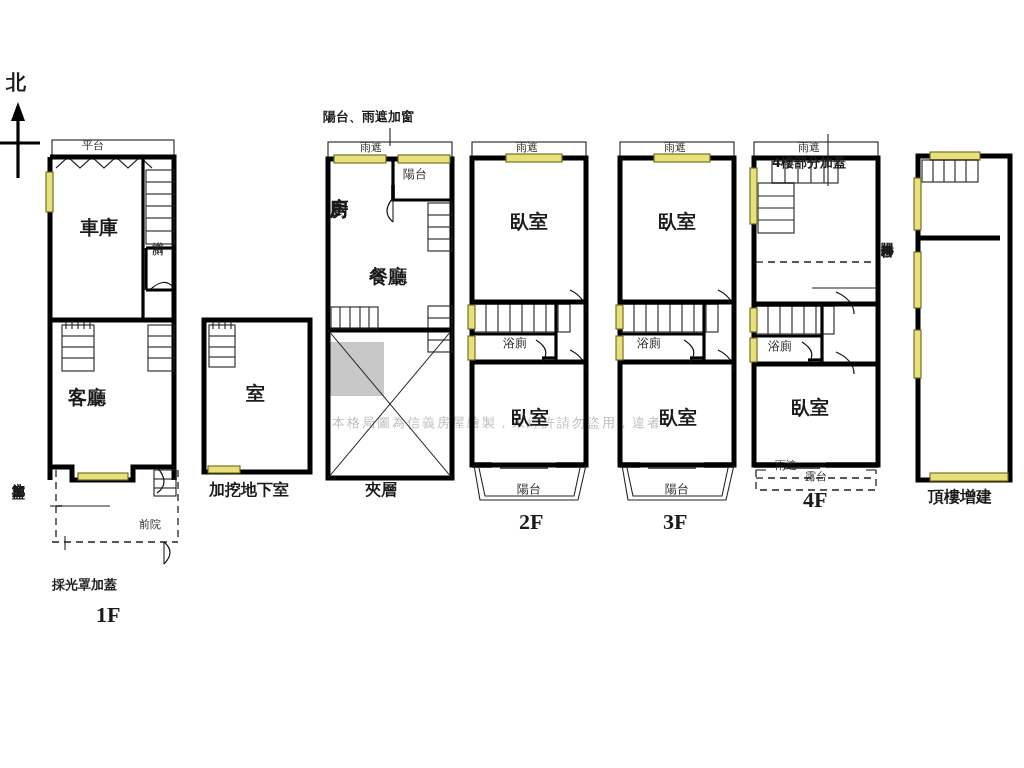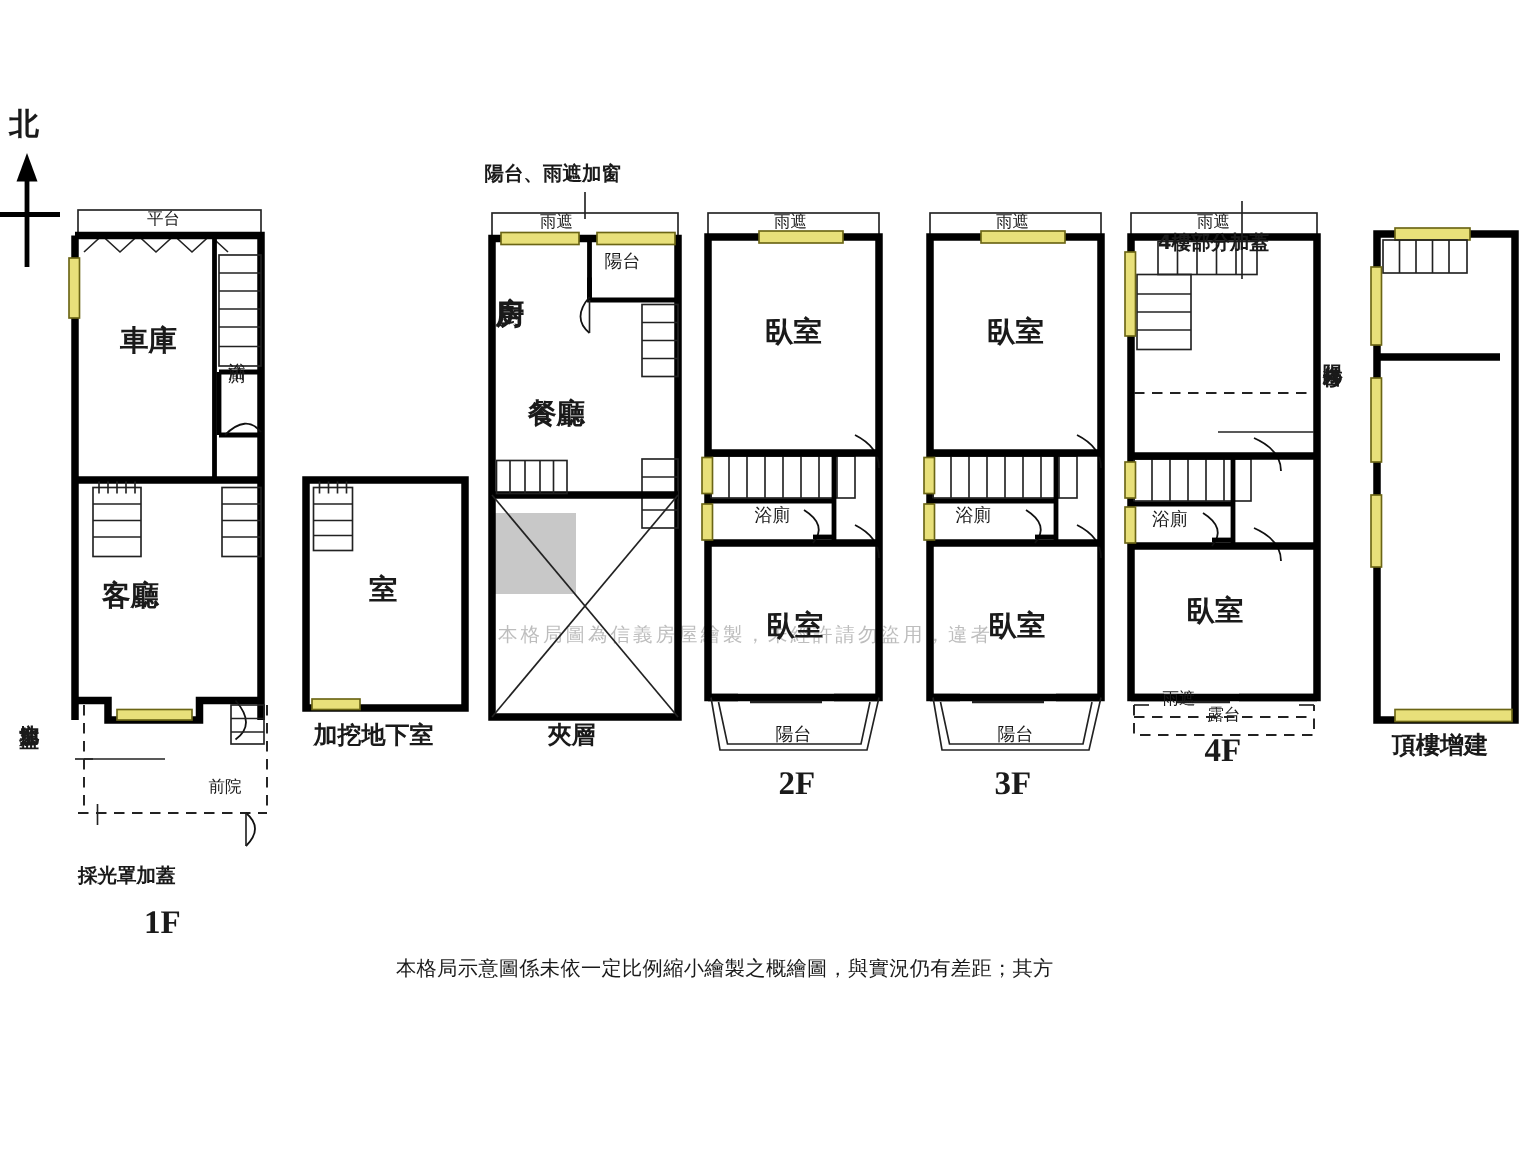--- a/index.html
+++ b/index.html
@@ -419,37 +419,37 @@
       <rect x="914" y="330" width="7" height="48" class="win"></rect>
 
       <rect x="930" y="473" width="78" height="8" class="win"></rect>
     </g>
 
     <line x1="390" y1="128" x2="390" y2="146" class="t"></line>
   </svg>
 
   <div class="lbl compass" style="left:6px; top:72px;">北</div>
 
-  <div class="lbl tiny" style="left:98px; top:140px;">平台</div>
+  <div class="lbl tiny" style="left:82px; top:140px;">平台</div>
   <div class="lbl rm" style="left:80px; top:218px;">車庫</div>
   <div class="lbl vert tiny2" style="left:152px; top:232px;">浴廁</div>
   <div class="lbl rm" style="left:68px; top:388px;">客廳</div>
   <div class="lbl vert rm-sm" style="left:12px; top:472px;">空地加蓋</div>
   <div class="lbl tiny" style="left:103px; top:519px;margin-left:36px;">前院</div>
   <div class="lbl rm-sm" style="left:52px; top:578px;">採光罩加蓋</div>
   <div class="lbl floorname" style="left:96px; top:604px;">1F</div>
 
   <div class="lbl rm" style="left:246px; top:384px;">室</div>
   <div class="lbl floorname-cjk" style="left:209px; top:482px;">加挖地下室</div>
 
   <div class="lbl rm-sm" style="left:323px; top:110px;">陽台、雨遮加窗</div>
   <div class="lbl tiny" style="left:360px; top:142px;">雨遮</div>
   <div class="lbl tiny2" style="left:403px; top:168px;">陽台</div>
   <div class="lbl vert rm" style="left:330px; top:182px;">廚房</div>
-  <div class="lbl rm" style="left:352px; top:267px;text-align:right;">餐廳</div>
+  <div class="lbl rm" style="left:369px; top:267px;text-align:right;">餐廳</div>
   <div class="lbl floorname-cjk" style="left:365px; top:482px;">夾層</div>
 
   <div class="lbl tiny" style="left:516px; top:142px;">雨遮</div>
   <div class="lbl rm" style="left:510px; top:212px;">臥室</div>
   <div class="lbl tiny2" style="left:503px; top:337px;">浴廁</div>
   <div class="lbl rm" style="left:511px; top:408px;">臥室</div>
   <div class="lbl tiny2" style="left:517px; top:483px;">陽台</div>
   <div class="lbl floorname" style="left:519px; top:511px;">2F</div>
 
   <div class="lbl tiny" style="left:664px; top:142px;">雨遮</div>
@@ -464,16 +464,15 @@
   <div class="lbl tiny2" style="left:768px; top:340px;">浴廁</div>
   <div class="lbl rm" style="left:791px; top:398px;">臥室</div>
   <div class="lbl tiny" style="left:775px; top:460px;">雨遮</div>
   <div class="lbl tiny" style="left:805px; top:471px;">露台</div>
   <div class="lbl vert rm-sm" style="left:881px; top:232px;">陽台外移</div>
   <div class="lbl floorname" style="left:803px; top:489px;">4F</div>
 
   <div class="lbl floorname-cjk" style="left:928px; top:489px;">頂樓增建</div>
 
   <div class="disclaimer">
-    <div>本格局示意圖係未依一定比例縮小繪製之概繪圖，與實況仍有差距；其方</div>
   </div>
 
 </div>
 
 </body></html>

